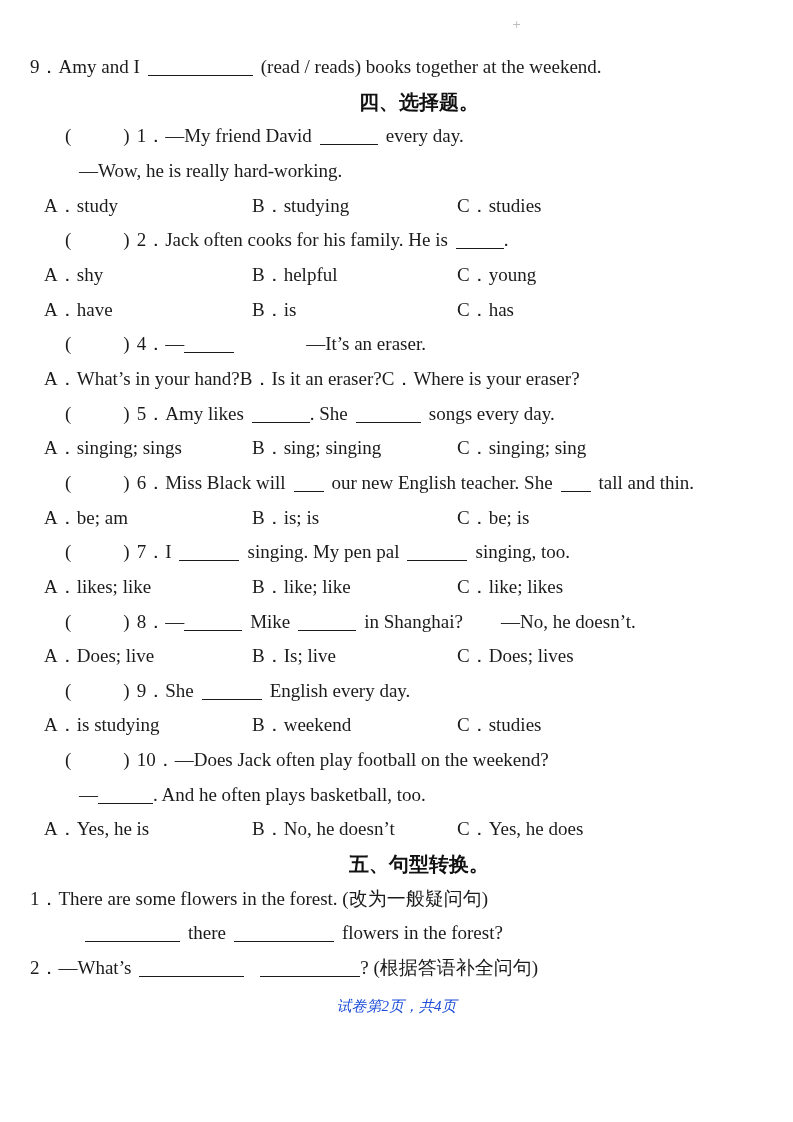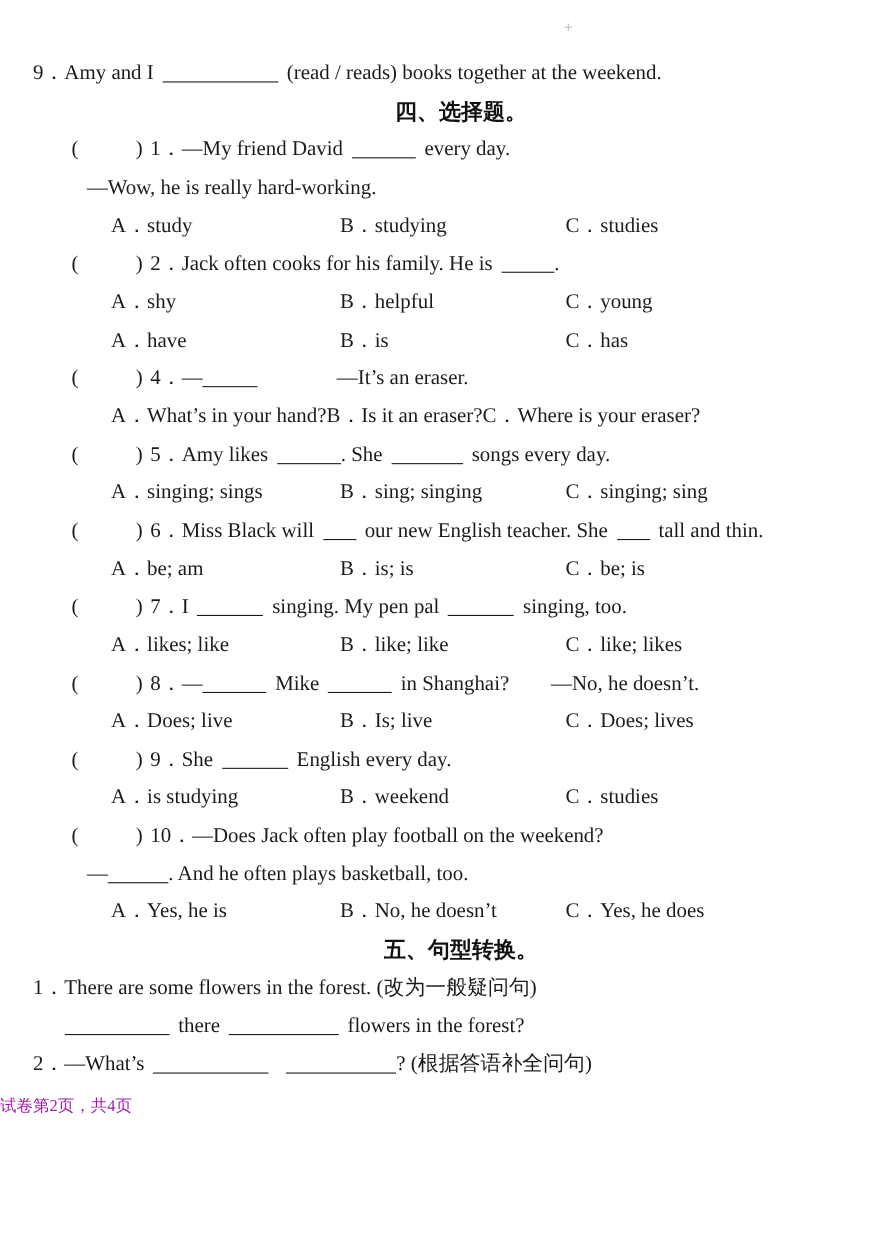--- a/index.html
+++ b/index.html
@@ -10,39 +10,39 @@
     padding-top:50px;
     background:#ffffff;
     color:#1b1b1b;
     font-family:"Liberation Serif","DejaVu Serif",serif;
     overflow:hidden;
   }
   .line{line-height:34.65px;font-size:19px;white-space:pre;}
   .pl45{padding-left:45px}
   .pl63{padding-left:30px}
   .pl65{padding-left:65px}
-  .pl85{padding-left:59px}
-  .pl92{padding-left:101px}
+  .pl85{padding-left:85px}
+  .pl92{padding-left:44px}
   .pl180{padding-left:79px}
   .sect{font-family:"Liberation Sans","DejaVu Sans",sans-serif;font-weight:700;font-size:20px;color:#111;text-align:center;}
   .qn{margin-left:7px}
   .gap{display:inline-block}
   .bk{
     display:inline-block;
     height:1em;
     border-bottom:1.5px solid #1b1b1b;
     vertical-align:-3px;
     margin:0 8px;
   }
   .bk.tl{margin-left:0}
   .bk.tr{margin-right:0}
   .optA{display:inline-block;width:208px}
   .optB{display:inline-block;width:205px}
   .wm{position:absolute;left:512px;top:18px;color:#bdbdbd;font-size:11px;font-family:"DejaVu Sans",sans-serif;}
-  .footer{margin-top:10px;font-size:15px;color:#a21caf;line-height:20px;}
+  .footer{margin-top:10px;text-align:center;font-size:15px;color:#1d4ed8;line-height:20px;font-style:italic;}
 </style>
 </head>
 <body>
 
 <div class="page">
 
   <span class="wm">+</span>
 
   <div class="line pl63"><span>9．</span><span>Amy and I</span><span class="bk" style="width:105px"></span><span>(read / reads) books together at the weekend.</span></div>
 

